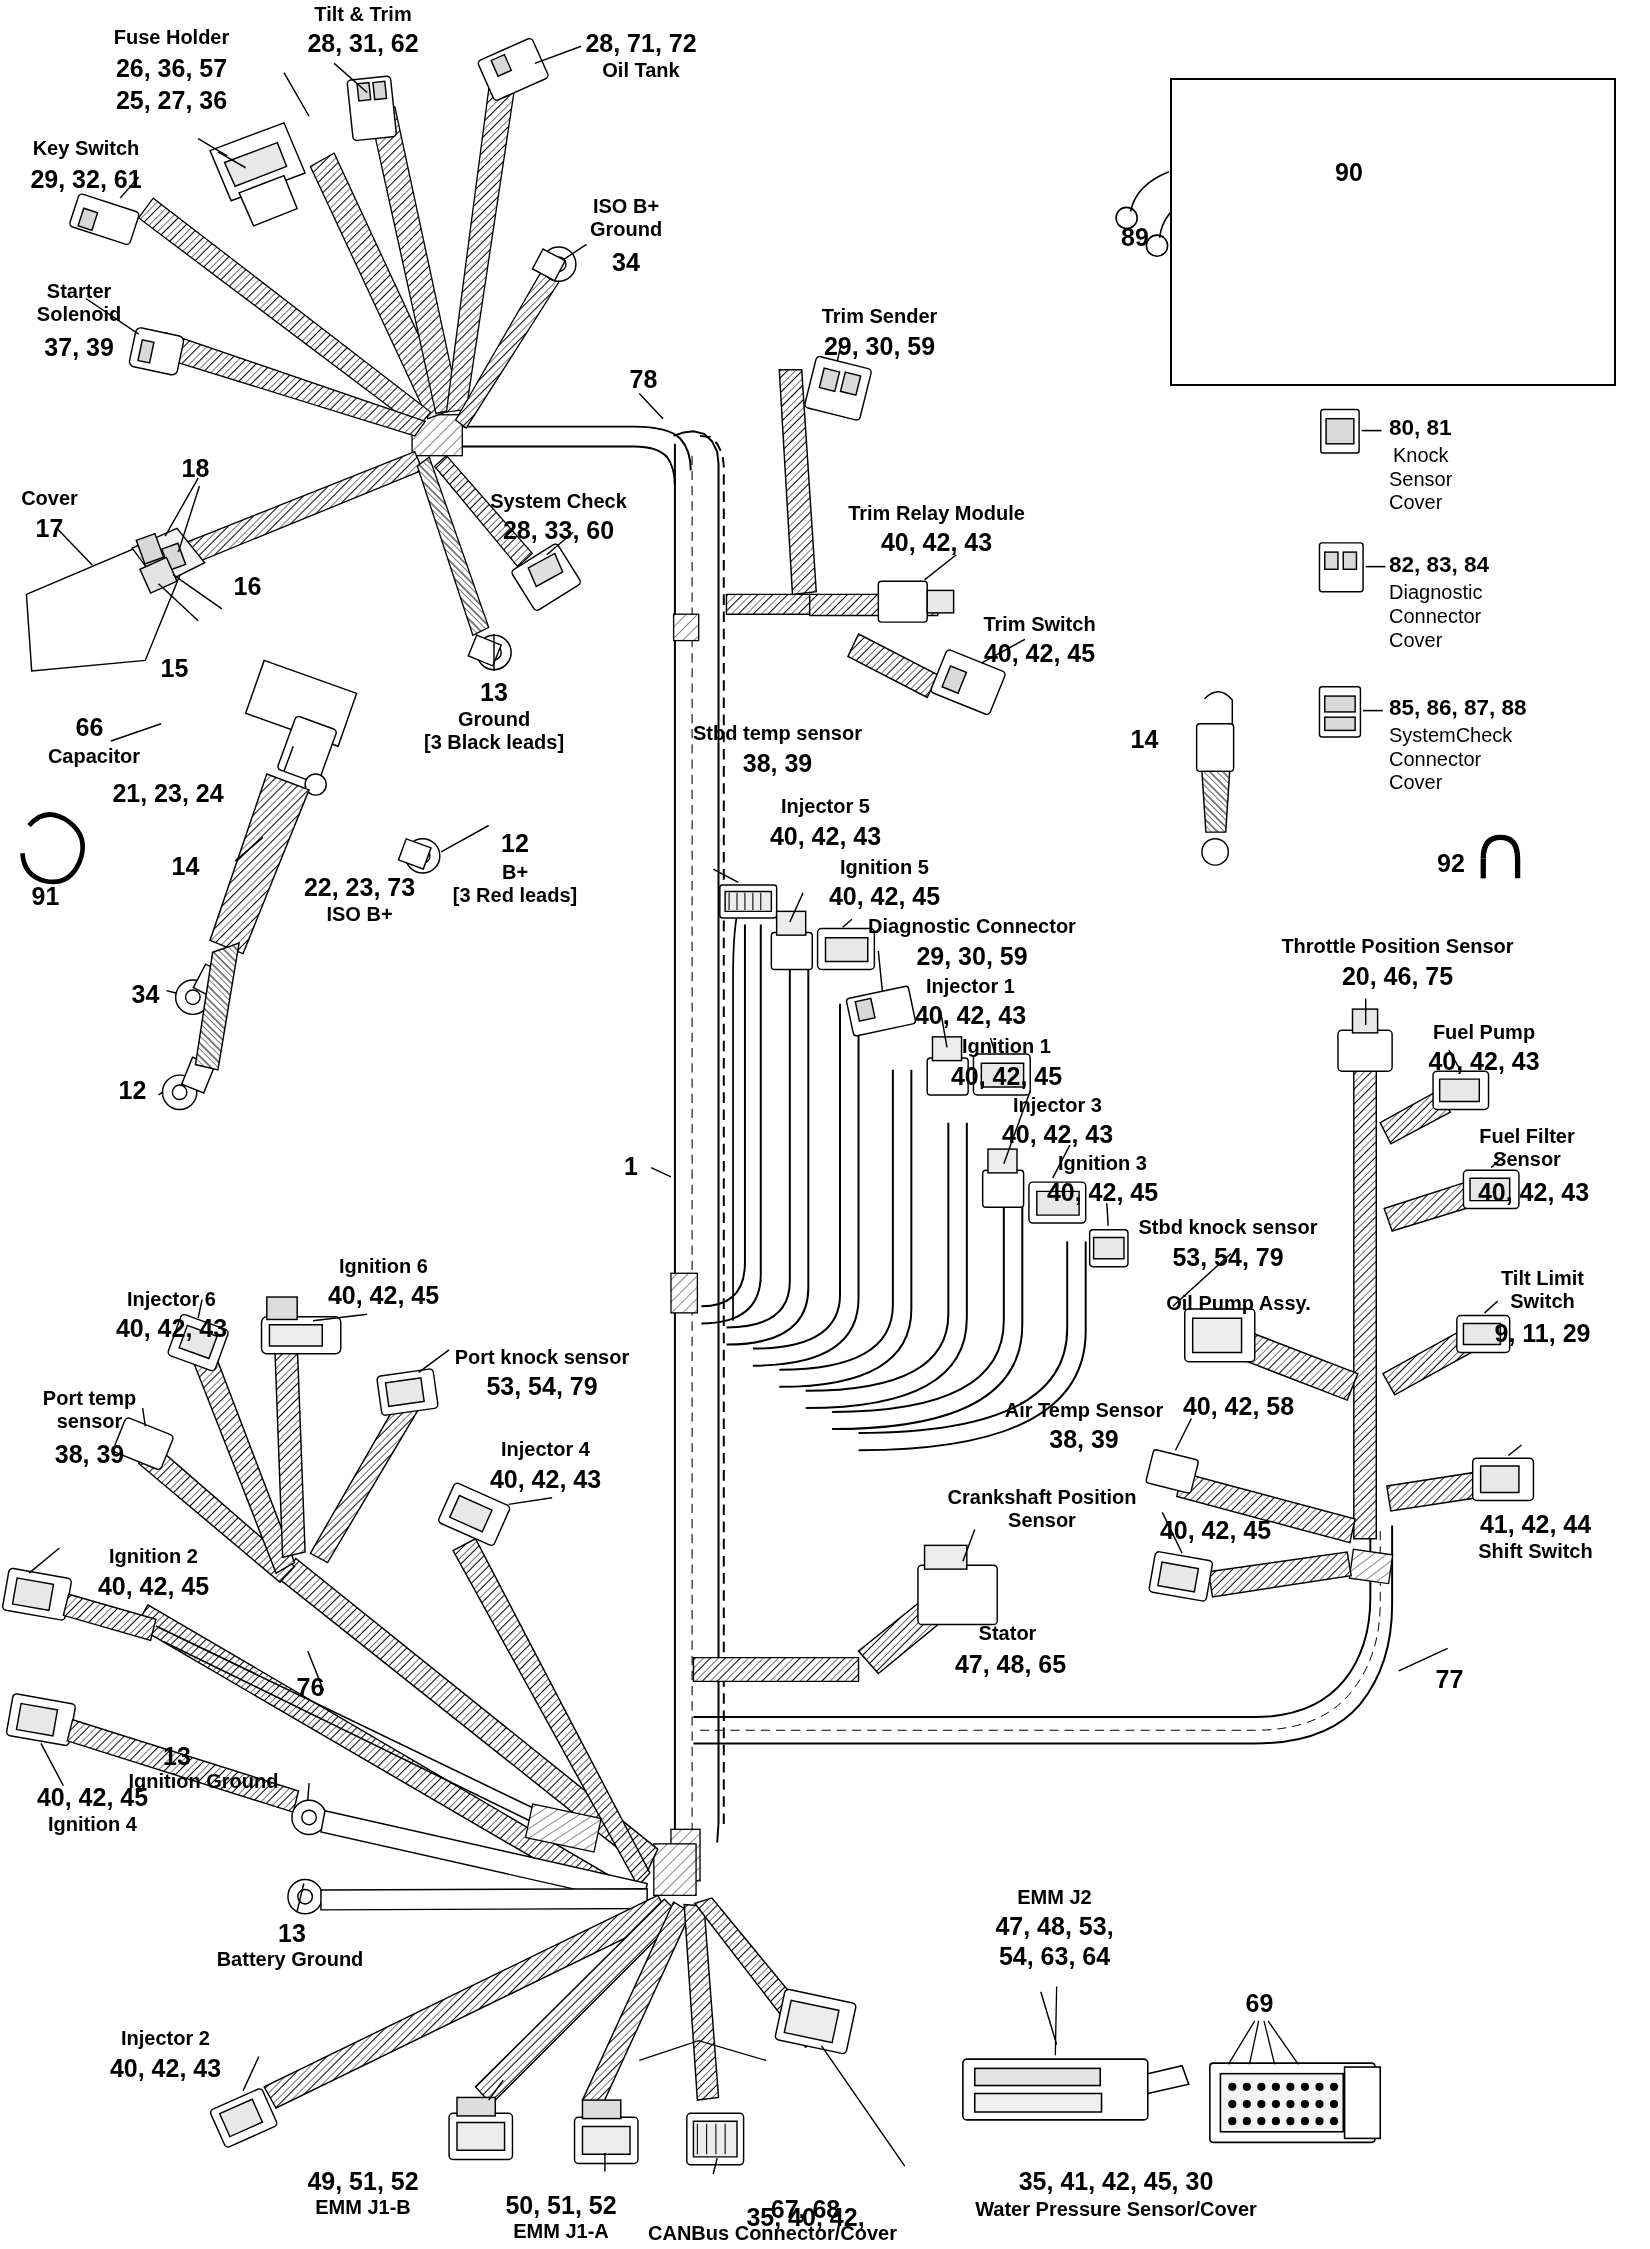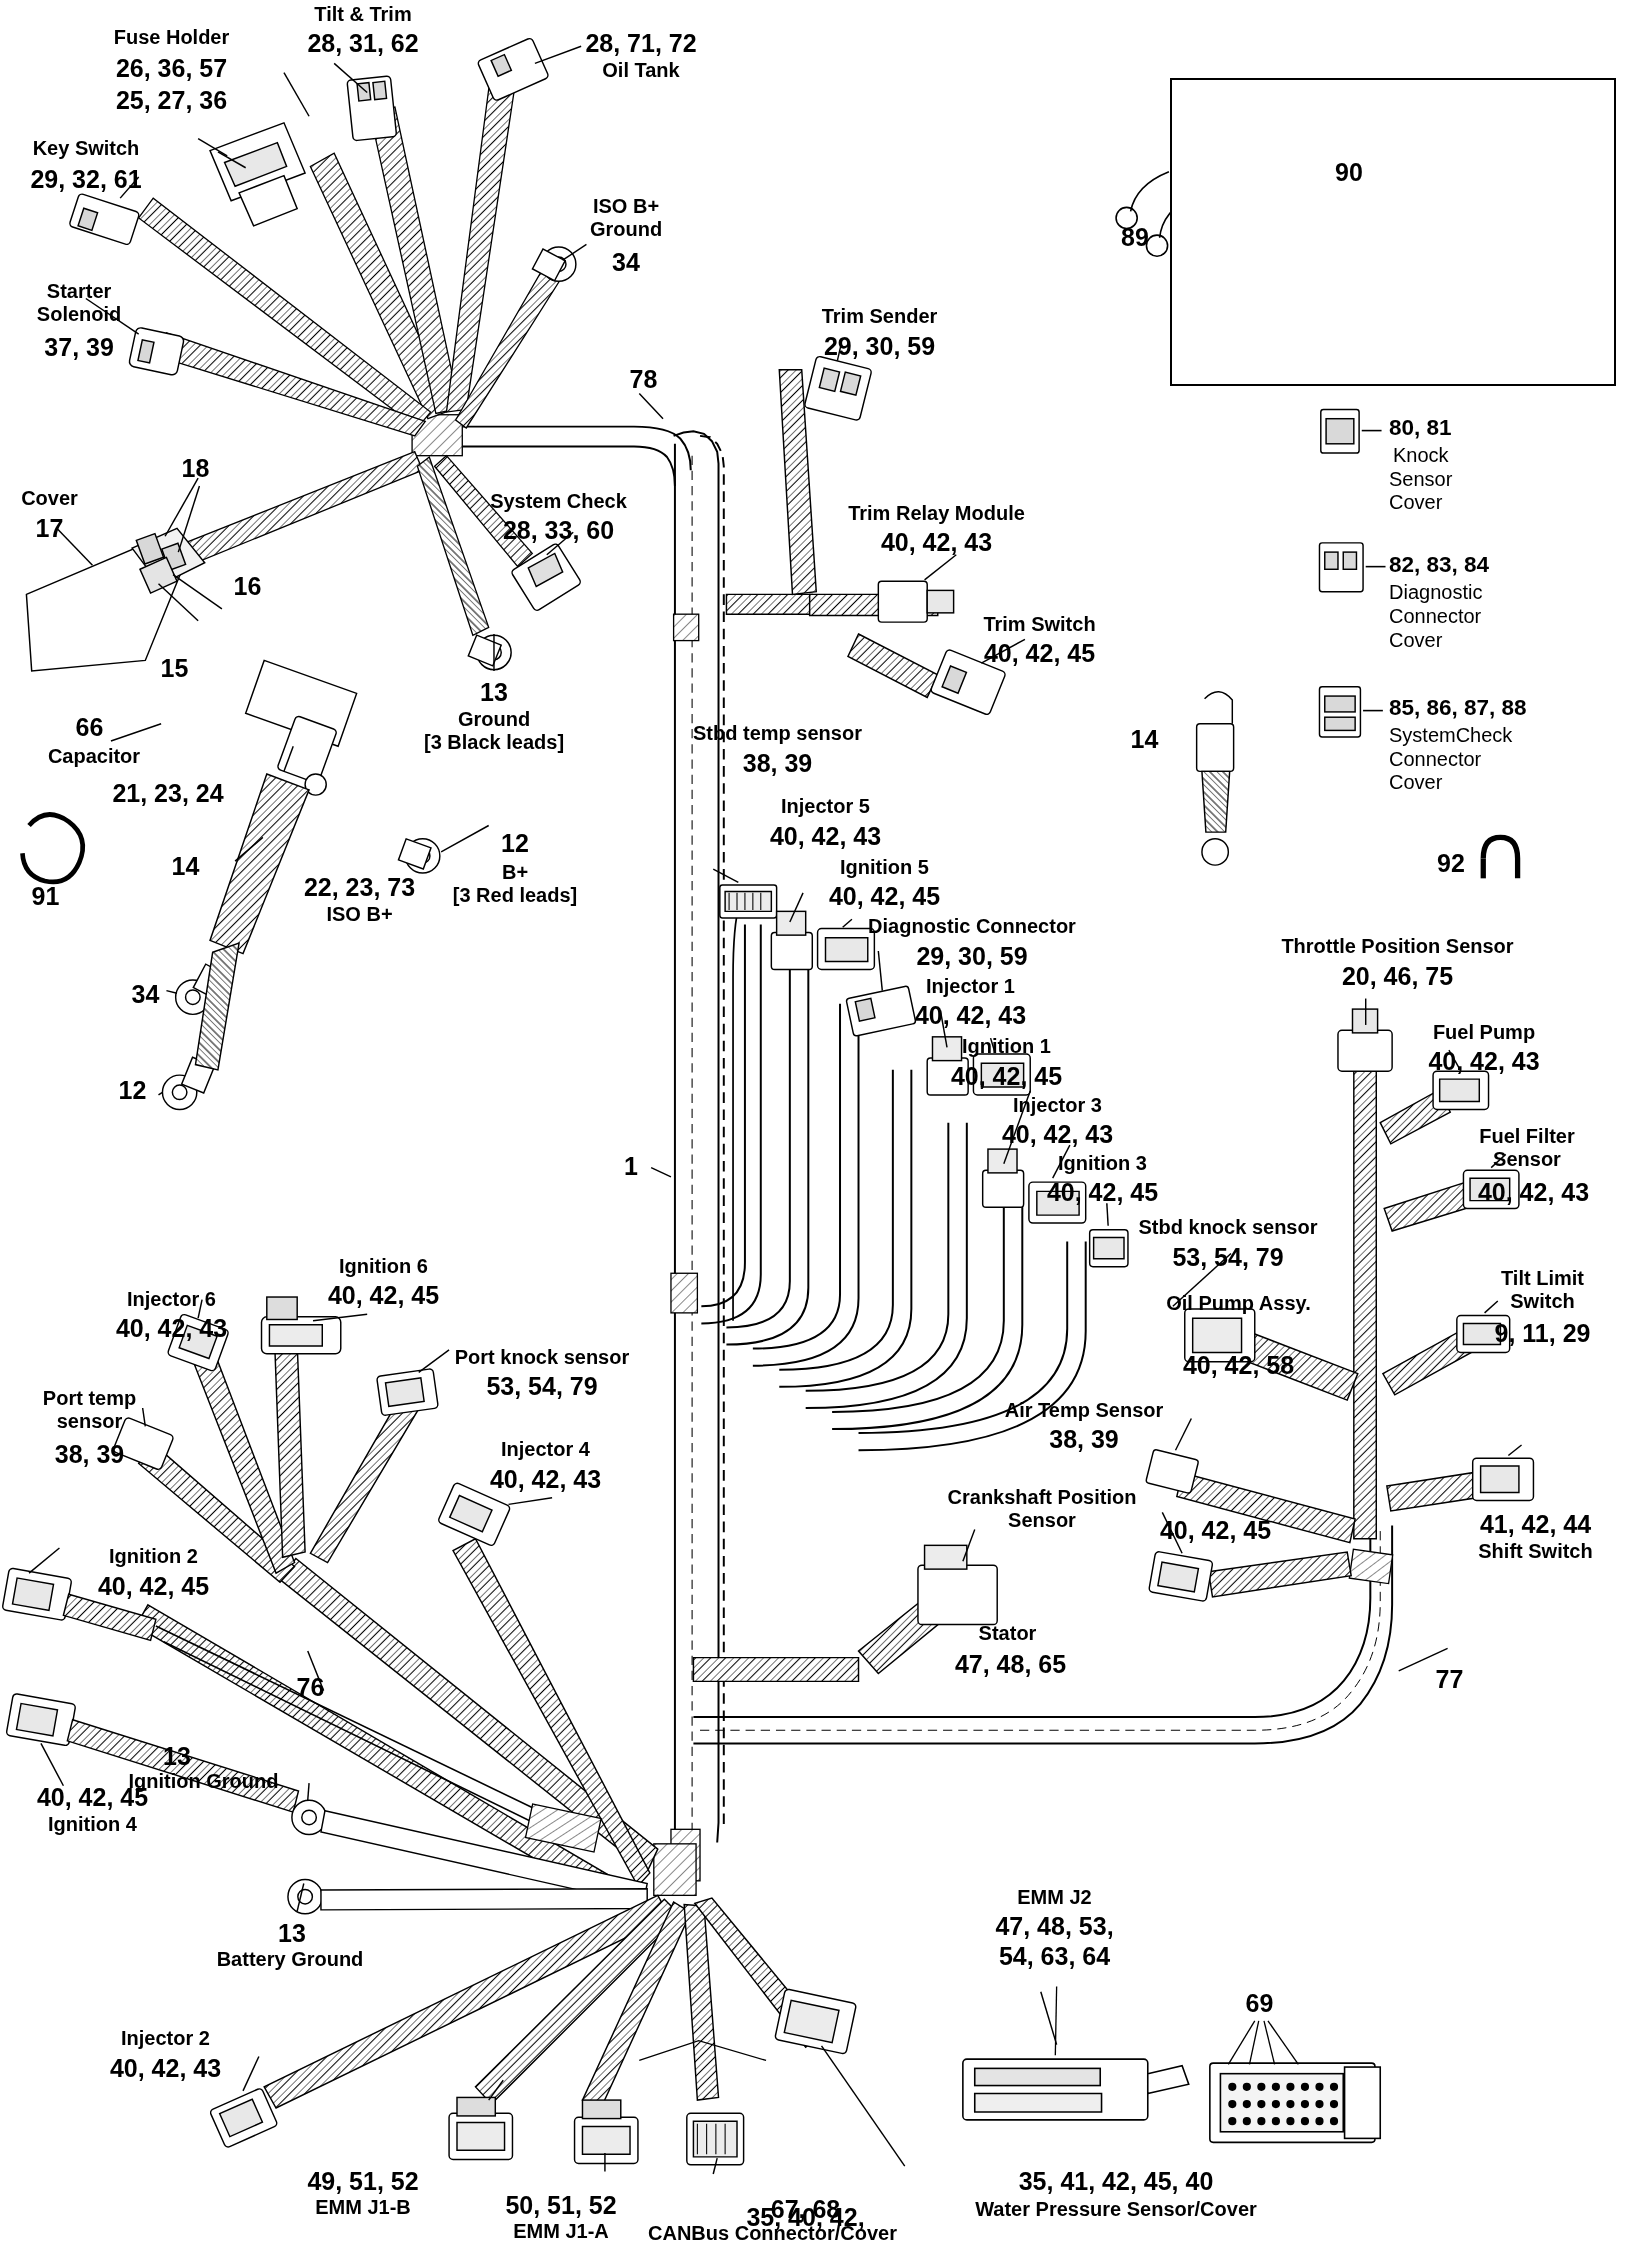--- a/index.html
+++ b/index.html
@@ -651,21 +651,21 @@
   <div class="lbl s30 c" style="left:965px; top:1094px; width:185px;">Injector 3</div>
   <div class="lbl s38 c" style="left:965px; top:1120px; width:185px;">40, 42, 43</div>
 
   <div class="lbl s30 c" style="left:1010px; top:1152px; width:185px;">Ignition 3</div>
   <div class="lbl s38 c" style="left:1010px; top:1178px; width:185px;">40, 42, 45</div>
 
   <div class="lbl s30 c" style="left:1109px; top:1216px; width:238px;">Stbd knock sensor</div>
   <div class="lbl s38 c" style="left:1109px; top:1243px; width:238px;">53, 54, 79</div>
 
   <div class="lbl s30 c" style="left:1133px; top:1292px; width:211px;">Oil Pump Assy.</div>
-  <div class="lbl s38 c" style="left:1133px; top:1351px; width:211px;">40, 42, 58</div>
+  <div class="lbl s38 c" style="left:1133px; top:1392px; width:211px;">40, 42, 58</div>
 
   <div class="lbl s30 c" style="left:1239px; top:935px; width:317px;">Throttle Position Sensor</div>
   <div class="lbl s38 c" style="left:1239px; top:962px; width:317px;">20, 46, 75</div>
 
   <div class="lbl s30 c" style="left:1385px; top:1021px; width:198px;">Fuel Pump</div>
   <div class="lbl s38 c" style="left:1385px; top:1047px; width:198px;">40, 42, 43</div>
 
   <div class="lbl s30 c" style="left:1428px; top:1125px; width:198px;">Fuel Filter
 Sensor</div>
   <div class="lbl s38 c" style="left:1428px; top:1178px; width:211px;">40, 42, 43</div>
@@ -727,21 +727,21 @@
   <div class="lbl s38 c" style="left:264px; top:2167px; width:198px;">49, 51, 52</div>
   <div class="lbl s30 c" style="left:264px; top:2196px; width:198px;">EMM J1-B</div>
 
   <div class="lbl s38 c" style="left:462px; top:2191px; width:198px;">50, 51, 52</div>
   <div class="lbl s30 c" style="left:462px; top:2220px; width:198px;">EMM J1-A</div>
 
   <div class="lbl s38 c" style="left:700px; top:2167px; width:211px;margin-top:36px;">35, 40, 42,</div>
   <div class="lbl s38 c" style="left:700px; top:2195px; width:211px;">67, 68</div>
   <div class="lbl s30 c" style="left:627px; top:2222px; width:291px;">CANBus Connector/Cover</div>
 
-  <div class="lbl s38 c" style="left:931px; top:2167px; width:370px;">35, 41, 42, 45, 40</div>
+  <div class="lbl s38 c" style="left:931px; top:2167px; width:370px;">35, 41, 42, 45, 30</div>
   <div class="lbl s30 c" style="left:931px; top:2198px; width:370px;">Water Pressure Sensor/Cover</div>
 
   <div class="lbl s30 c" style="left:962px; top:1886px; width:185px;">EMM J2</div>
   <div class="lbl s38 c" style="left:962px; top:1912px; width:185px;">47, 48, 53,</div>
   <div class="lbl s38 c" style="left:962px; top:1942px; width:185px;">54, 63, 64</div>
 
   <div class="lbl s38 c" style="left:1230px; top:1989px; width:59px;">69</div>
 
   <div class="lbl s38 c" style="left:1115px; top:725px; width:59px;">14</div>
 

